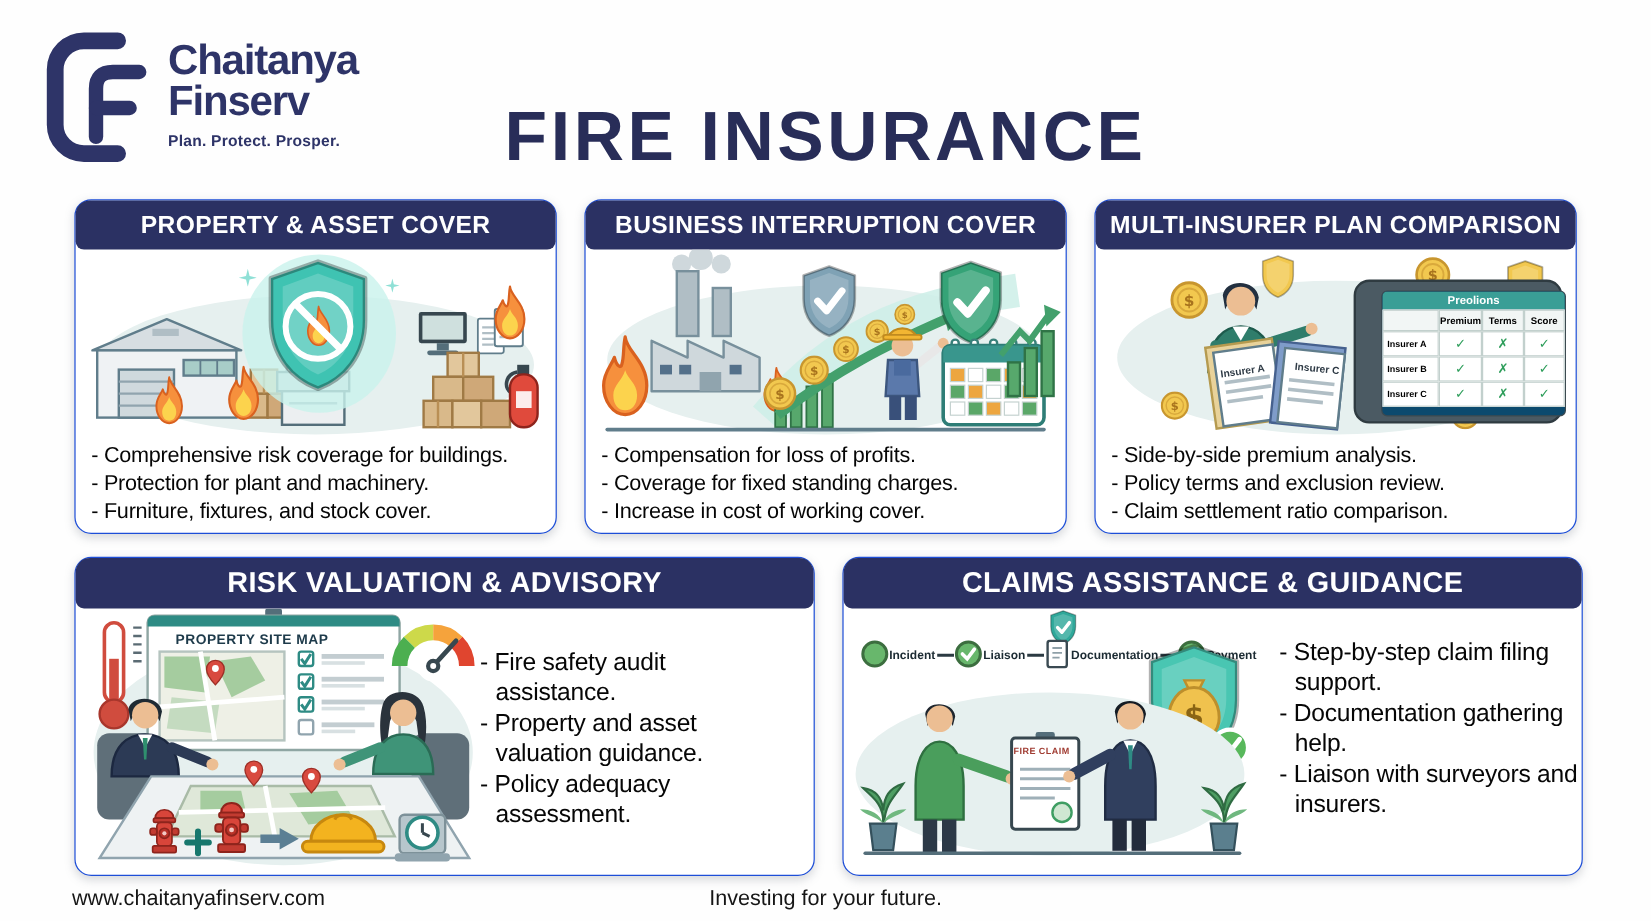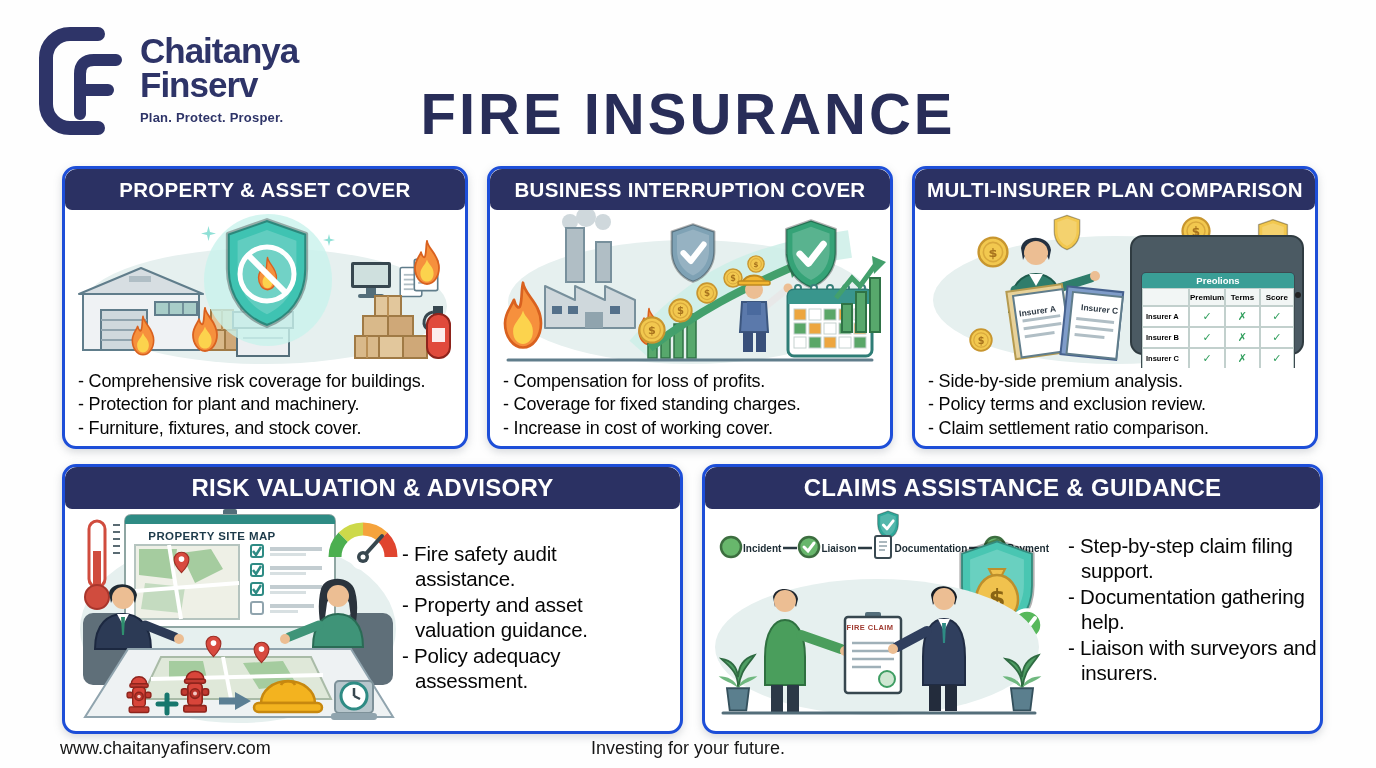--- a/index.html
+++ b/index.html
@@ -8,38 +8,38 @@
   
   .logo{position:absolute;left:36px;top:26px;display:flex;align-items:flex-start;}
   .logo-mark{width:92px;height:110px;}
   .logo-text{margin-left:12px;padding-top:8px;color:#2e3468;}
   .logo-name{font-size:35px;font-weight:bold;letter-spacing:-1px;line-height:0.98;}
   .logo-tag{margin-top:7px;font-size:13px;font-weight:bold;letter-spacing:0.2px;}
   
   .main-title{position:absolute;left:0;top:80px;width:100%;text-align:center;
               font-size:58px;font-weight:bold;color:#282d58;letter-spacing:3px;}
   
-  .card{position:absolute;background:#fff;border:3px solid #1d4ed8;border-radius:14px;
+  .card{position:absolute;background:#fff;border:1px solid #1d4ed8;border-radius:14px;
         box-shadow:0 3px 8px rgba(110,120,130,.28);}
   .card-header{height:41px;background:#2b3163;border-radius:12px 12px 7px 7px;
                color:#fff;font-weight:bold;text-align:center;line-height:41px;
                font-size:20.5px;letter-spacing:0.3px;white-space:nowrap;}
   .card-header.big{height:42px;line-height:42px;font-size:24px;}
   .illus{position:relative;width:100%;overflow:hidden;}
   .bullets{padding:1px 8px 8px 13px;font-size:18px;color:#060606;line-height:1.24;}
   .bullets .b{padding-left:13px;text-indent:-13px;margin:1px 0;letter-spacing:-0.2px;}
   .bullets.side{position:absolute;font-size:20.5px;line-height:1.22;}
   #card-property{left:62px;top:166px;width:400px;height:277px;}
   #card-business{left:487px;top:166px;width:400px;height:277px;}
   #card-comparison{left:912px;top:166px;width:400px;height:277px;}
   #card-risk{left:62px;top:464px;width:615px;height:264px;}
   #card-claims{left:702px;top:464px;width:615px;height:264px;}
   
-  .tablet-screen{position:absolute;left:226px;top:34px;width:152px;height:103px;
-                 background:#0c4a6e;border-radius:5px;overflow:hidden;border:1px solid #3d4a50;margin-top:28px;}
+  .tablet-screen{position:absolute;left:238px;top:34px;width:152px;height:103px;
+                 background:#0c4a6e;border-radius:5px;overflow:hidden;border:1px solid #3d4a50;}
   .tablet-header{background:#3a9e96;color:#fff;font-size:9.5px;font-weight:bold;
                  text-align:center;padding:2px 0;}
   .cmp-table{display:grid;grid-template-columns:47px 1fr 1fr 1fr;background:#fff;}
   .cmp-cell{border:0.5px solid #c2d0cd;font-size:8px;display:flex;align-items:center;
             justify-content:center;height:19px;background:#fff;}
   .cmp-cell.name{font-weight:bold;font-size:7.5px;justify-content:flex-start;padding-left:3px;}
   .cmp-cell.head{font-weight:bold;height:16px;background:#f2f6f5;}
   .cmp-cell.mark{font-size:11px;font-weight:bold;color:#2e9e5b;}
   .doc-label{position:absolute;font-size:8.5px;font-weight:bold;color:#2f3b46;white-space:nowrap;}
   

